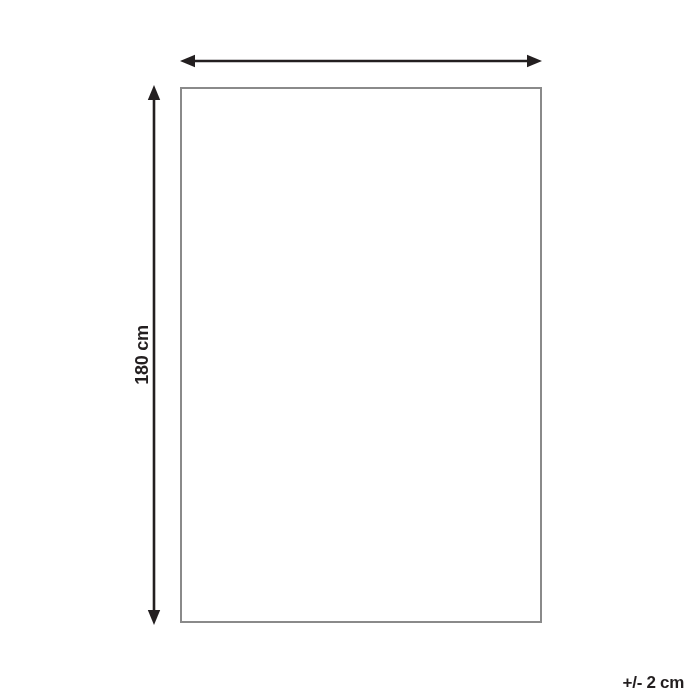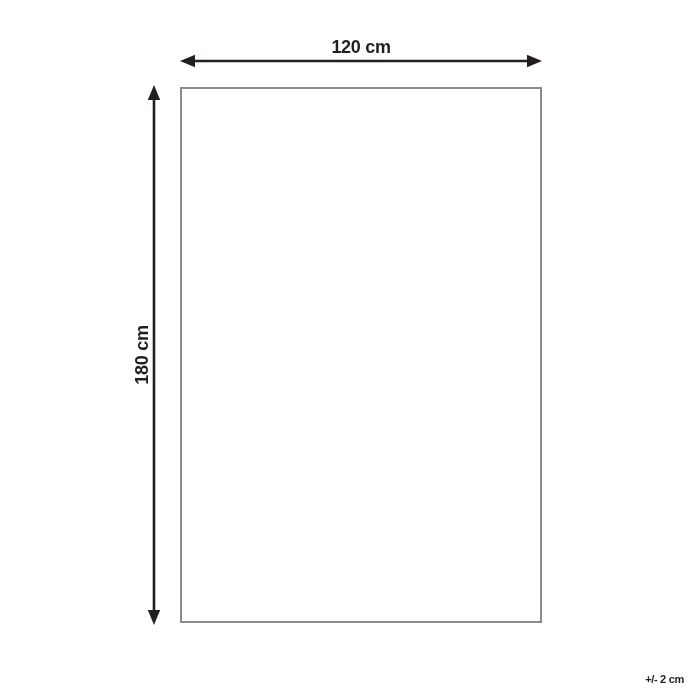--- a/index.html
+++ b/index.html
@@ -59,21 +59,21 @@
     text-align: center;
   }
   .height-label {
     left: 142px;
     top: 355px;
     transform: translate(-50%, -50%) rotate(-90deg);
   }
   .tolerance-label {
     right: 16px;
     top: 673px;
-    font-size: 11px;
+    font-size: 17px;
   }
 </style>
 </head>
 <body>
 
 <div class="stage">
 
   <div class="product-outline"></div>
 
   <svg class="dim-arrows" viewBox="0 0 700 700" aria-hidden="true">
@@ -82,19 +82,18 @@
       <polygon class="dim-head" points="180,61 195,54.8 195,67.2"></polygon>
       <polygon class="dim-head" points="542,61 527,54.8 527,67.2"></polygon>
     </g>
     <g>
       <line class="dim-line" x1="154" y1="98" x2="154" y2="612"></line>
       <polygon class="dim-head" points="154,85 147.8,100 160.2,100"></polygon>
       <polygon class="dim-head" points="154,625 147.8,610 160.2,610"></polygon>
     </g>
   </svg>
 
-  <div class="dim-label width-label">120 cm</div>
 
   <div class="dim-label height-label">180 cm</div>
 
   <div class="dim-label tolerance-label">+/- 2 cm</div>
 
 </div>
 
 </body></html>

